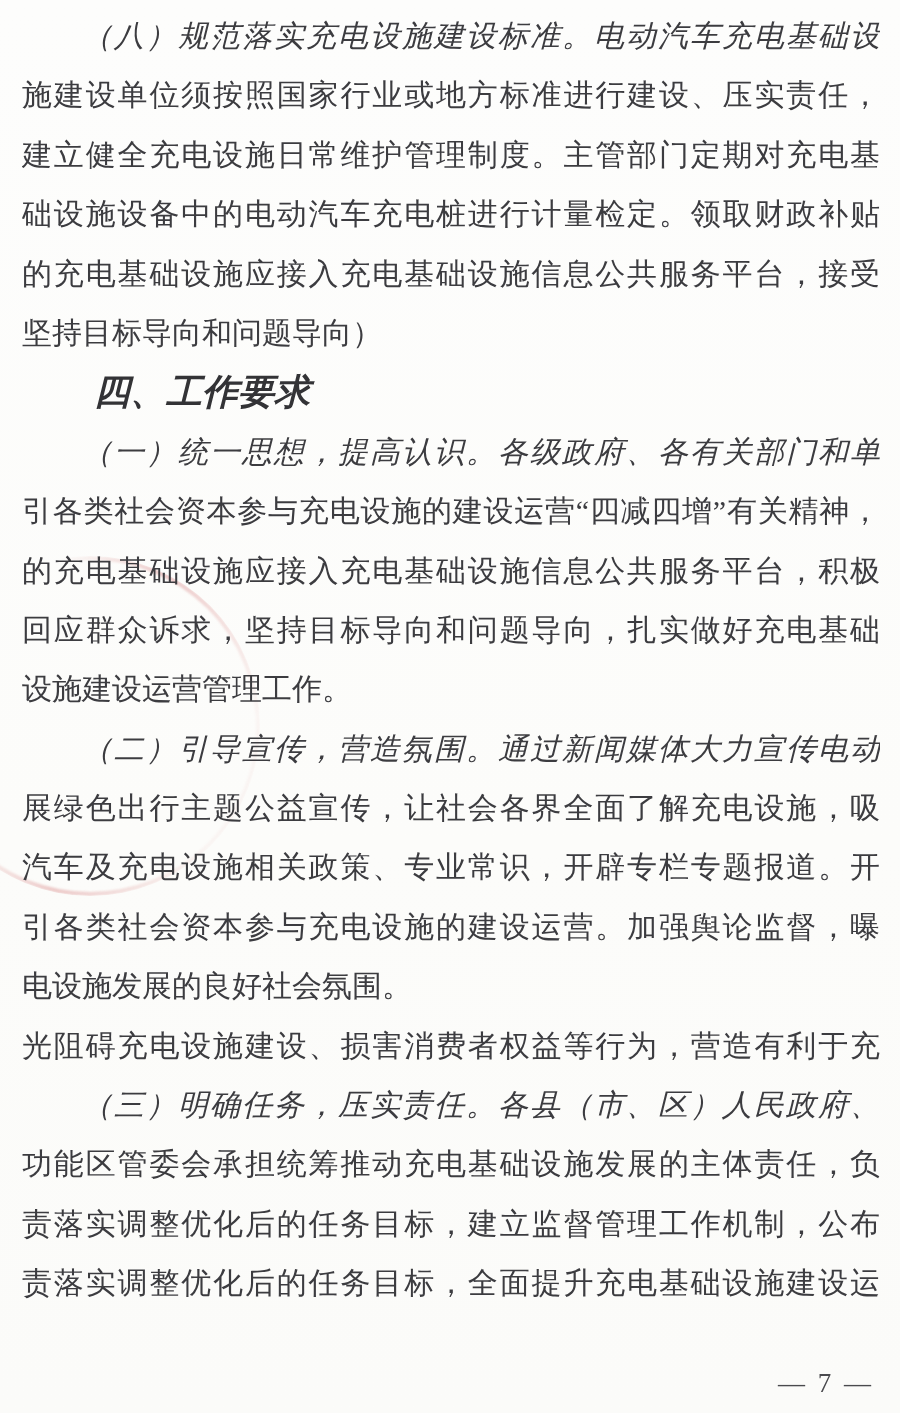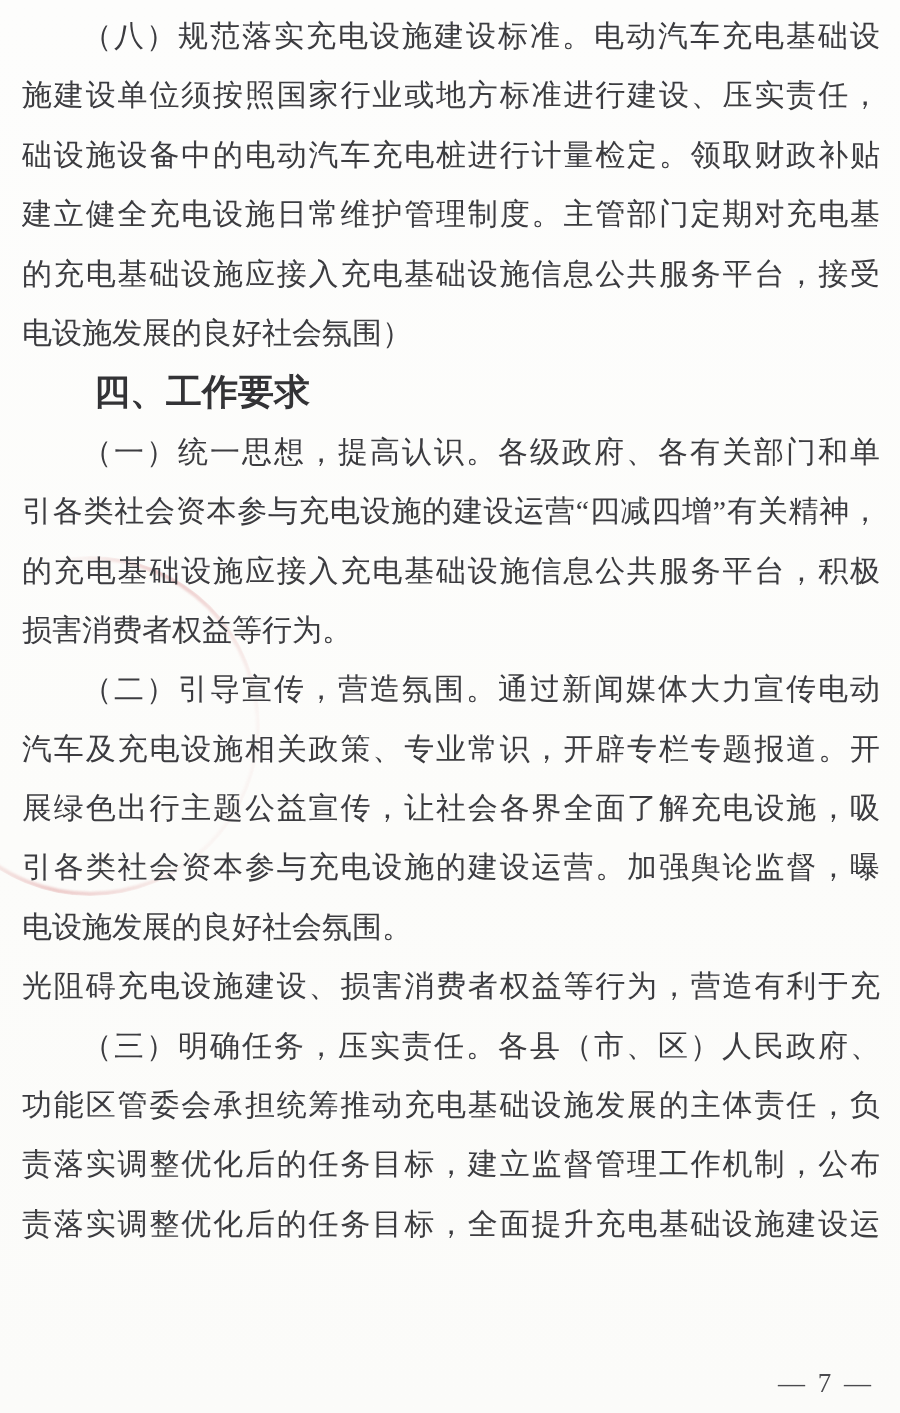--- a/index.html
+++ b/index.html
@@ -48,20 +48,21 @@
     text-align: left;
   }
   .line.justify {
     white-space: normal;
     text-align: justify;
     text-align-last: justify;
     overflow: hidden;
   }
   .line.indent {
     text-indent: 2em;
+    font-style: italic;
   }
   .line.heading {
     font-family: "Liberation Sans", "DejaVu Sans", sans-serif;
     font-weight: 700;
     font-size: 36px;
     color: #333336;
   }
   .footer {
     position: absolute;
     top: 1368px;
@@ -75,32 +76,33 @@
 </head>
 <body>
 
 <div class="page">
 
   <div class="stamp"></div>
 
   <div class="content">
     <div class="line indent justify">（八）规范落实充电设施建设标准。电动汽车充电基础设</div>
     <div class="line justify">施建设单位须按照国家行业或地方标准进行建设、压实责任，</div>
+    <div class="line justify">建立健全充电设施日常维护管理制度。主管部门定期对充电基</div>
     <div class="line justify">础设施设备中的电动汽车充电桩进行计量检定。领取财政补贴</div>
-    <div class="line justify">建立健全充电设施日常维护管理制度。主管部门定期对充电基</div>
     <div class="line justify">的充电基础设施应接入充电基础设施信息公共服务平台，接受</div>
-    <div class="line">电设施发展的良好社会氛围）</div>
+    <div class="line">坚持目标导向和问题导向）</div>
     <div class="line heading indent">四、工作要求</div>
     <div class="line indent justify">（一）统一思想，提高认识。各级政府、各有关部门和单</div>
     <div class="line justify">引各类社会资本参与充电设施的建设运营“四减四增”有关精神，</div>
     <div class="line justify">的充电基础设施应接入充电基础设施信息公共服务平台，积极</div>
-    <div class="line">损害消费者权益等行为。</div>
+    <div class="line justify">回应群众诉求，坚持目标导向和问题导向，扎实做好充电基础</div>
+    <div class="line">设施建设运营管理工作。</div>
     <div class="line indent justify">（二）引导宣传，营造氛围。通过新闻媒体大力宣传电动</div>
+    <div class="line justify">展绿色出行主题公益宣传，让社会各界全面了解充电设施，吸</div>
     <div class="line justify">汽车及充电设施相关政策、专业常识，开辟专栏专题报道。开</div>
-    <div class="line justify">展绿色出行主题公益宣传，让社会各界全面了解充电设施，吸</div>
     <div class="line justify">引各类社会资本参与充电设施的建设运营。加强舆论监督，曝</div>
     <div class="line">电设施发展的良好社会氛围。</div>
     <div class="line justify">光阻碍充电设施建设、损害消费者权益等行为，营造有利于充</div>
     <div class="line indent justify">（三）明确任务，压实责任。各县（市、区）人民政府、</div>
     <div class="line justify">功能区管委会承担统筹推动充电基础设施发展的主体责任，负</div>
     <div class="line justify">责落实调整优化后的任务目标，建立监督管理工作机制，公布</div>
     <div class="line justify">责落实调整优化后的任务目标，全面提升充电基础设施建设运</div>
   </div>
 
   <div class="footer">— 7 —</div>

